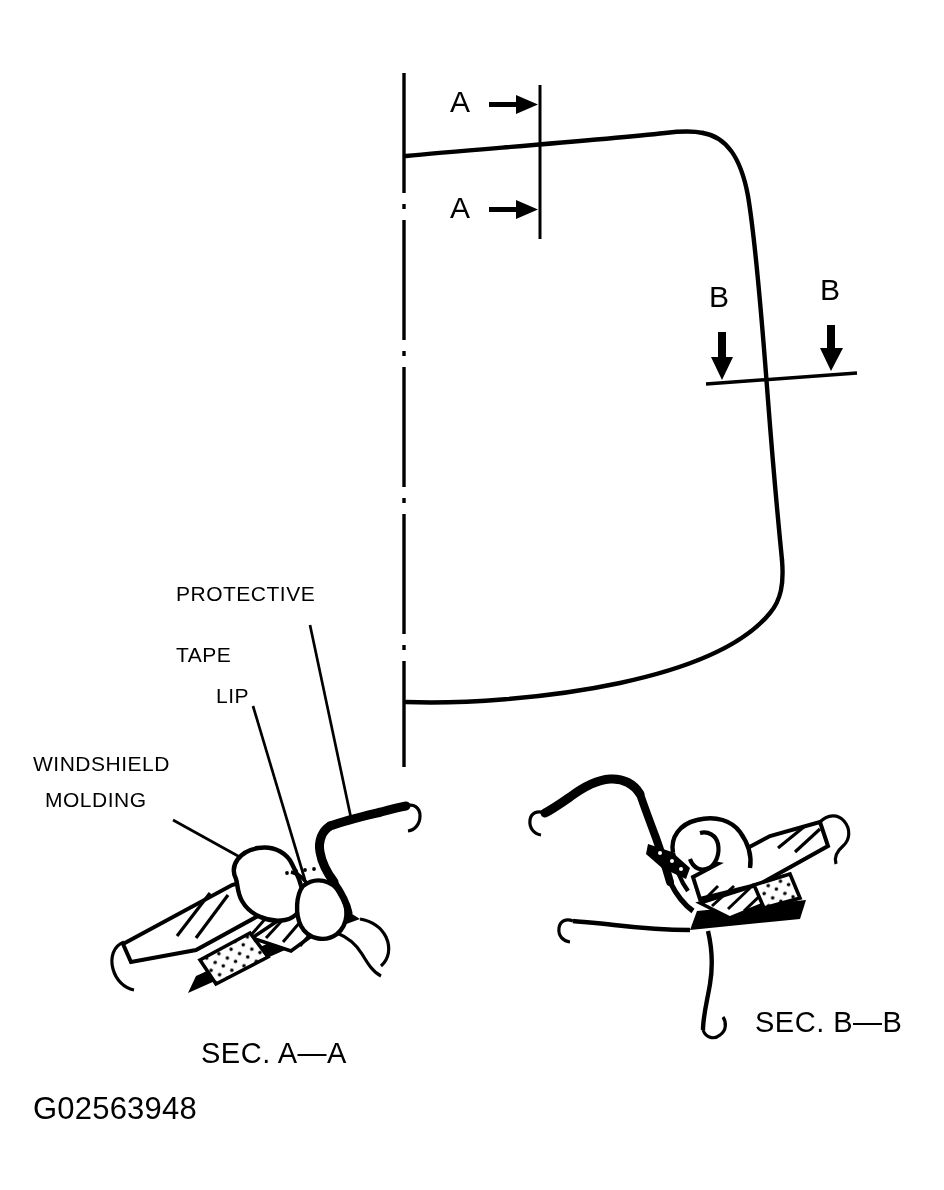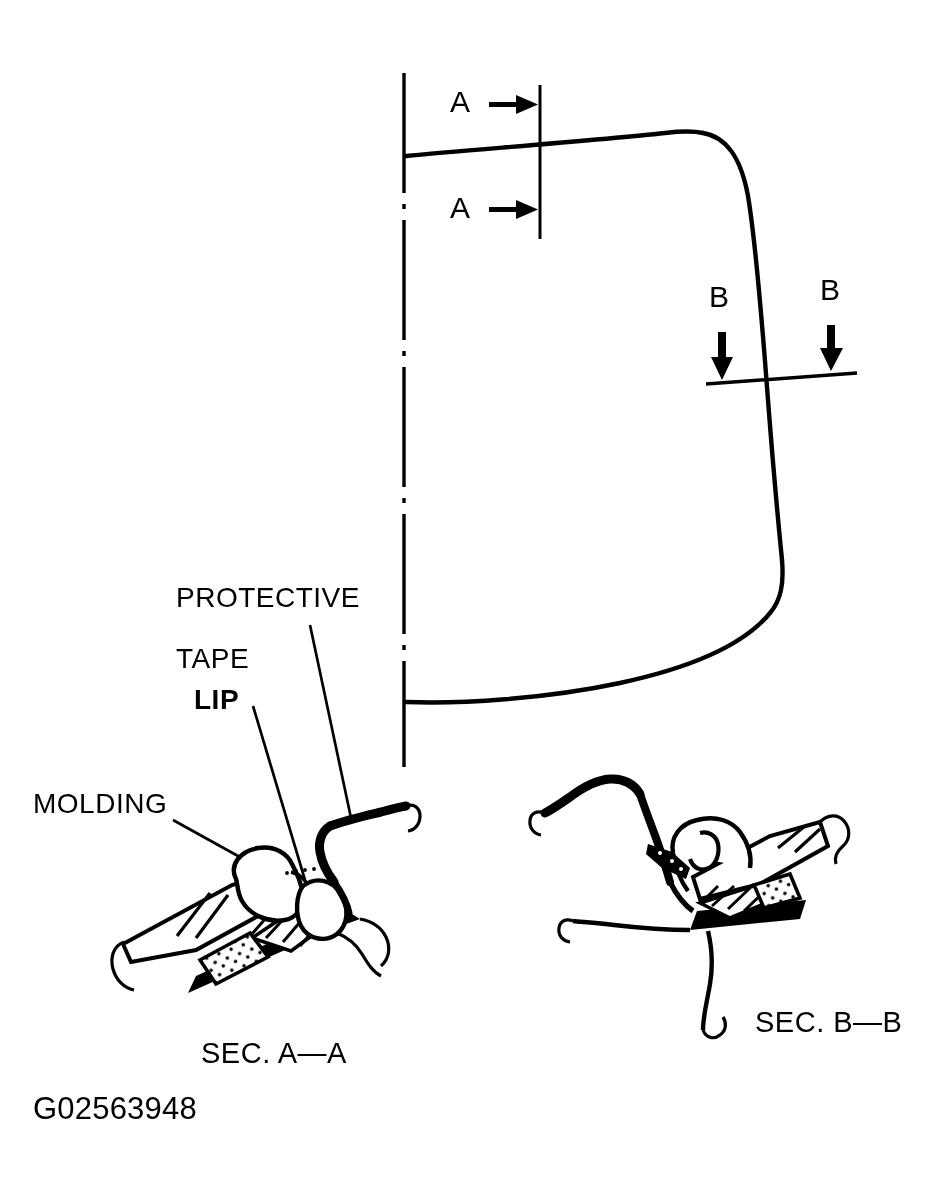--- a/index.html
+++ b/index.html
@@ -31,21 +31,21 @@
     font-family: "Liberation Sans", sans-serif;
     color: #000000;
     white-space: pre;
     line-height: 1.08;
     letter-spacing: 0.5px;
   }
   .lbl-mark {
     font-size: 30px;
   }
   .lbl-part {
-    font-size: 28px;
+    font-size: 21px;
   }
   .lbl-sec {
     font-size: 29px;
   }
   .lbl-code {
     font-size: 31px;
     letter-spacing: 0.2px;
   }
 </style>
 </head>
@@ -217,24 +217,25 @@
   <div class="lbl lbl-mark" style="left:450px; top:192px;">A</div>
 
   <div class="lbl lbl-mark" style="left:709px; top:281px;">B</div>
 
   <div class="lbl lbl-mark" style="left:820px; top:274px;">B</div>
 
   <div class="lbl lbl-part" style="left:176px; top:583px;">PROTECTIVE</div>
 
   <div class="lbl lbl-part" style="left:176px; top:619px;margin-top:25px;">TAPE</div>
 
-  <div class="lbl lbl-part" style="left:194px; top:685px;font-weight:bold;">LIP</div>
-
-
-  <div class="lbl lbl-part" style="left:33px; top:789px;">MOLDING</div>
+  <div class="lbl lbl-part" style="left:216px; top:685px;">LIP</div>
+
+  <div class="lbl lbl-part" style="left:33px; top:753px;">WINDSHIELD</div>
+
+  <div class="lbl lbl-part" style="left:45px; top:789px;">MOLDING</div>
 
   <div class="lbl lbl-sec" style="left:201px; top:1038px;">SEC. A—A</div>
 
   <div class="lbl lbl-sec" style="left:755px; top:1007px;">SEC. B—B</div>
 
   <div class="lbl lbl-code" style="left:33px; top:1092px;">G02563948</div>
 
 </div>
 
 </body></html>

